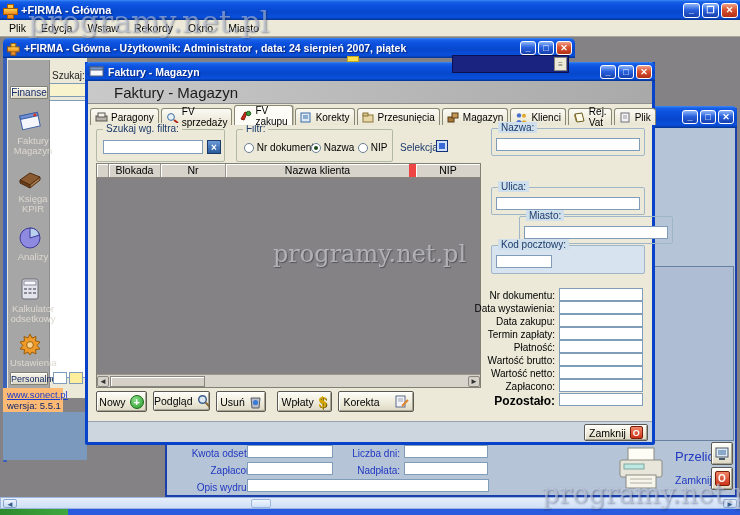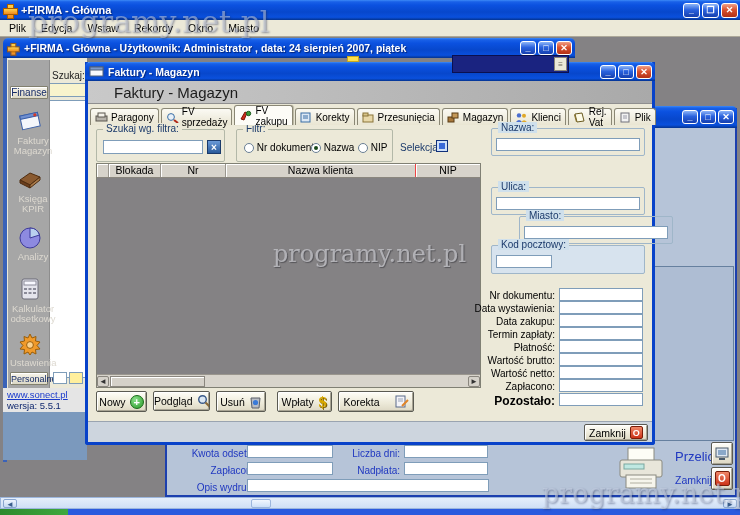--- a/index.html
+++ b/index.html
@@ -154,21 +154,21 @@
     </svg>
     <div class="side-label">Ustawienia</div>
   </div>
   <div class="abs side-btn" style="left:10px;top:372px;width:38px;height:13px;font-size:9px;">
     <span>Personalne</span>
   </div>
 
   <div class="abs" style="left:53px;top:372px;width:14px;height:12px;background:#fff;border:1px solid #7f9db9;"></div>
   <div class="abs" style="left:69px;top:372px;width:14px;height:12px;background:#ffef9c;border:1px solid #7f9db9;"></div>
 
-  <div class="abs" style="left:3px;top:388px;width:84px;height:24px;background:#e5e5e5;padding:1px 0 0 4px;">
+  <div class="abs" style="left:3px;top:388px;width:60px;height:24px;background:#fdba74;padding:1px 0 0 4px;">
     <a style="font-size:9.5px;color:#1a3acc;text-decoration:underline;display:block;">www.sonect.pl</a>
     <div style="font-size:9.5px;color:#10286e;">
       <span>wersja:</span>
       <span>5.5.1</span>
     </div>
   </div>
   <div class="abs" style="left:3px;top:412px;width:84px;height:48px;background:#7b99bd;"></div>
 
   <div class="abs" style="left:347px;top:56px;width:12px;height:6px;background:#ffe14a;border:1px solid #c8a81e;"></div>
 
@@ -314,21 +314,21 @@
       <label style="position:absolute;left:121px;top:12px;font-size:10px;"><span class="radio"></span> <span>NIP</span></label>
     </div>
     <span class="abs" style="left:312px;top:80px;font-size:10px;color:#1b3a6b;">Selekcja:</span>
     <span class="abs" style="left:348px;top:78px;width:12px;height:12px;background:#3a6ad8;border:1px solid #10307a;box-shadow:inset 0 0 0 2px #cfe0f8;"></span>
 
     <div class="abs" style="left:8px;top:101px;width:385px;height:225px;border:1px solid #808074;">
       <div style="display:flex;height:14px;background:#d7d3cb;border-bottom:1px solid #8a867e;font-size:10.5px;text-align:center;">
         <div style="width:12px;border-right:1px solid #9a968e;box-shadow:inset 1px 1px 0 #fff;"></div>
         <div style="width:52px;border-right:1px solid #9a968e;box-shadow:inset 1px 1px 0 #fff;">Blokada</div>
         <div style="width:65px;border-right:1px solid #9a968e;box-shadow:inset 1px 1px 0 #fff;">Nr dokumentu</div>
-        <div style="width:190px;border-right:1px solid #ef4444;box-shadow:inset 1px 1px 0 #fff;">Nazwa klienta</div>
+        <div style="width:190px;border-right:7px solid #ef4444;box-shadow:inset 1px 1px 0 #fff;">Nazwa klienta</div>
         <div style="flex:1;box-shadow:inset 1px 1px 0 #fff;">NIP</div>
       </div>
       <div style="position:relative;height:196px;background:#848284;">
         <span class="wm" style="position:absolute;left:176px;top:62px;font-size:24px;color:rgba(195,195,200,0.8);text-shadow:1px 1px 1px rgba(55,55,60,0.6);">programy.net.pl</span>
       </div>
       <div style="display:flex;height:13px;background:#d8d4cc;border-top:1px solid #9a968e;align-items:center;">
         <span class="scroll-btn" style="width:12px;height:11px;background:#d5d1c9;border:1px solid #8a867e;color:#333;">◄</span>
         <span style="width:95px;height:11px;background:#d5d1c9;border:1px solid #8a867e;box-shadow:inset 1px 1px 0 #fff;margin-left:1px;"></span>
         <span class="scroll-btn" style="width:12px;height:11px;background:#d5d1c9;border:1px solid #8a867e;color:#333;margin-left:auto;">►</span>
       </div>

